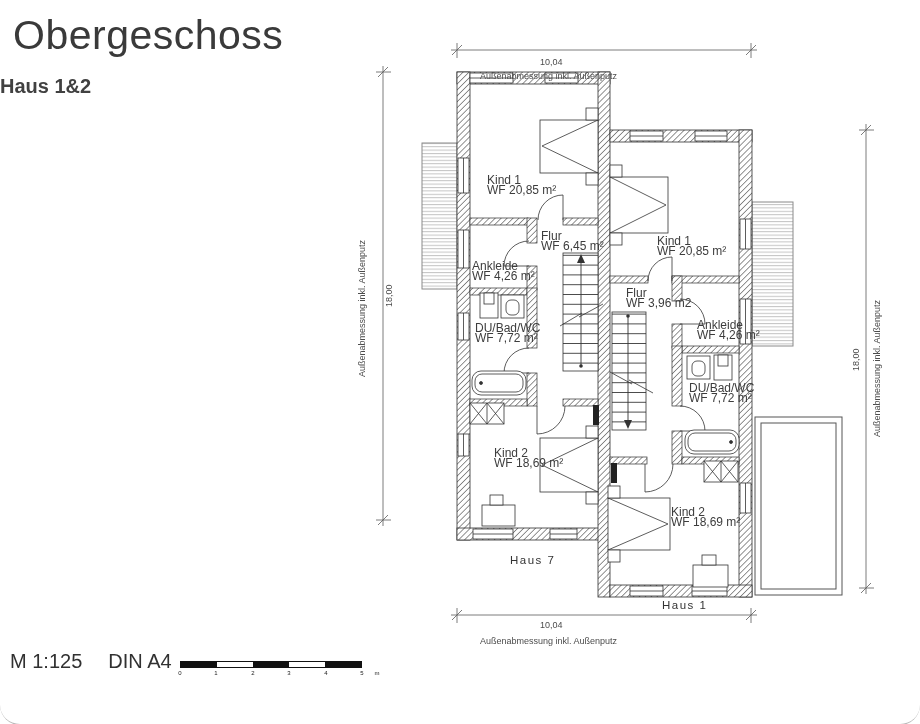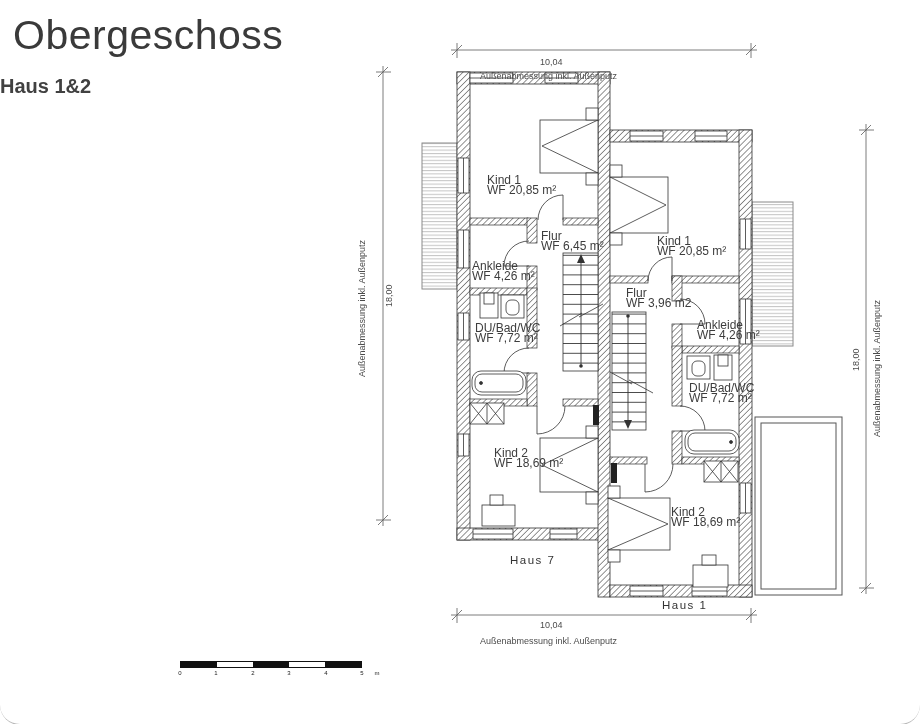--- a/index.html
+++ b/index.html
@@ -307,20 +307,23 @@
     <div>WF 7,72 m²</div>
   </div>
   <div class="room" style="left:671px;top:507px">
     <div>Kind 2</div>
     <div>WF 18,69 m²</div>
   </div>
 
   <div class="houseLabel" style="left:510px;top:554px">Haus 7</div>
   <div class="houseLabel" style="left:662px;top:599px">Haus 1</div>
 
+  <div class="footer-scale">
+    <span>M 1:125</span><span>DIN A4</span>
+  </div>
   <div class="scalebar">
     <div class="seg b"></div>
     <div class="seg w"></div>
     <div class="seg b"></div>
     <div class="seg w"></div>
     <div class="seg b"></div>
   </div>
   <div class="tick" style="left:175px">0</div>
   <div class="tick" style="left:211px">1</div>
   <div class="tick" style="left:248px">2</div>

